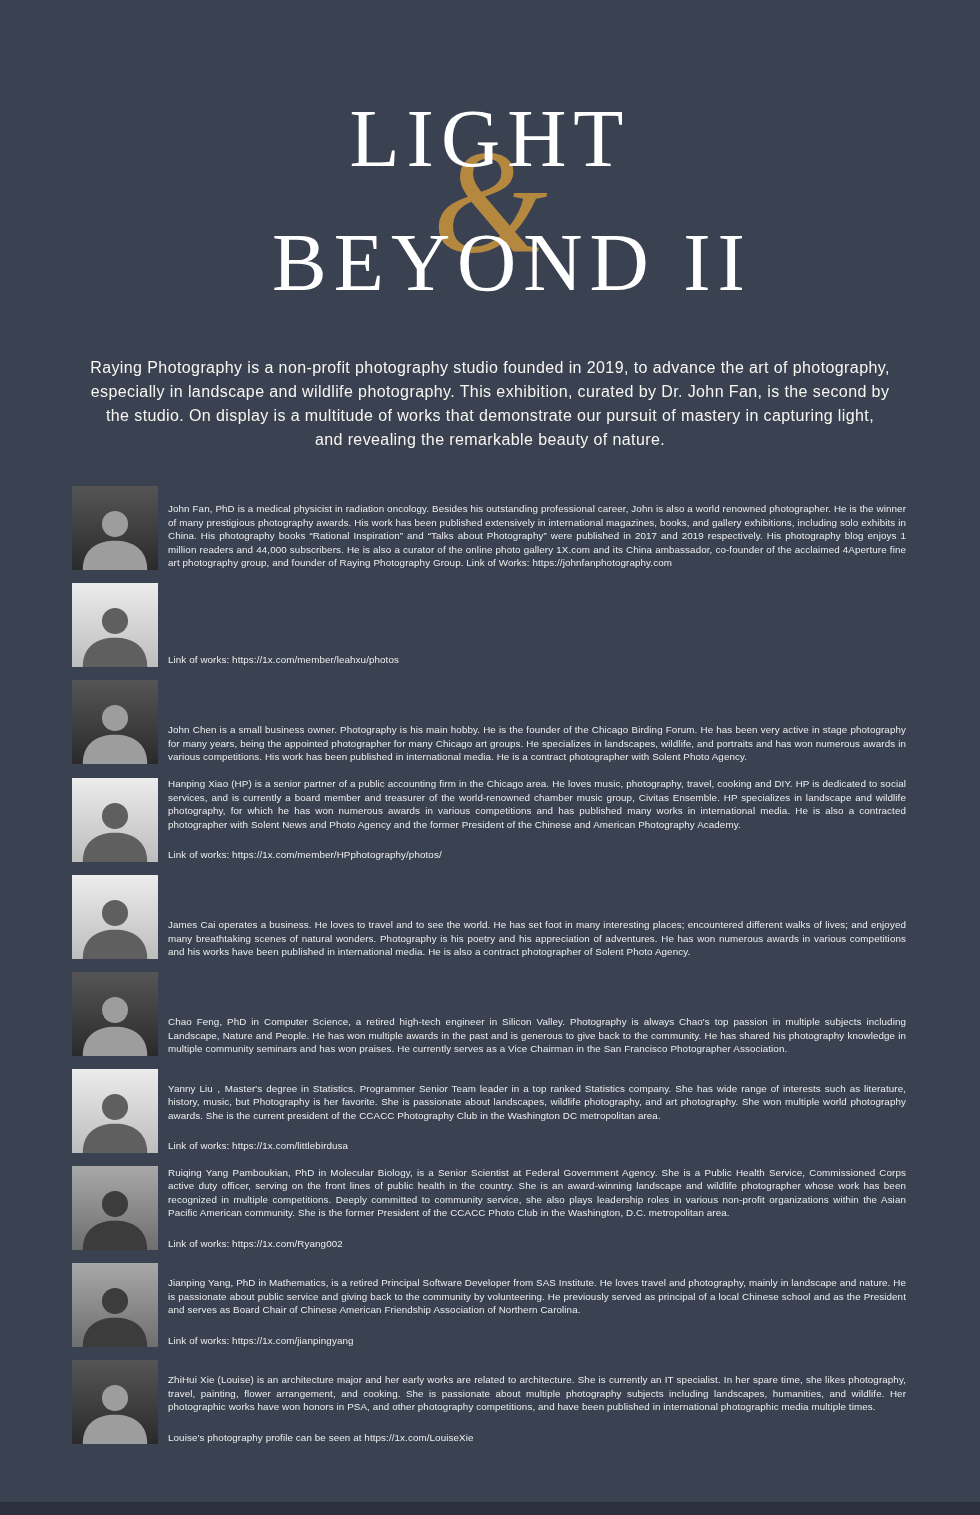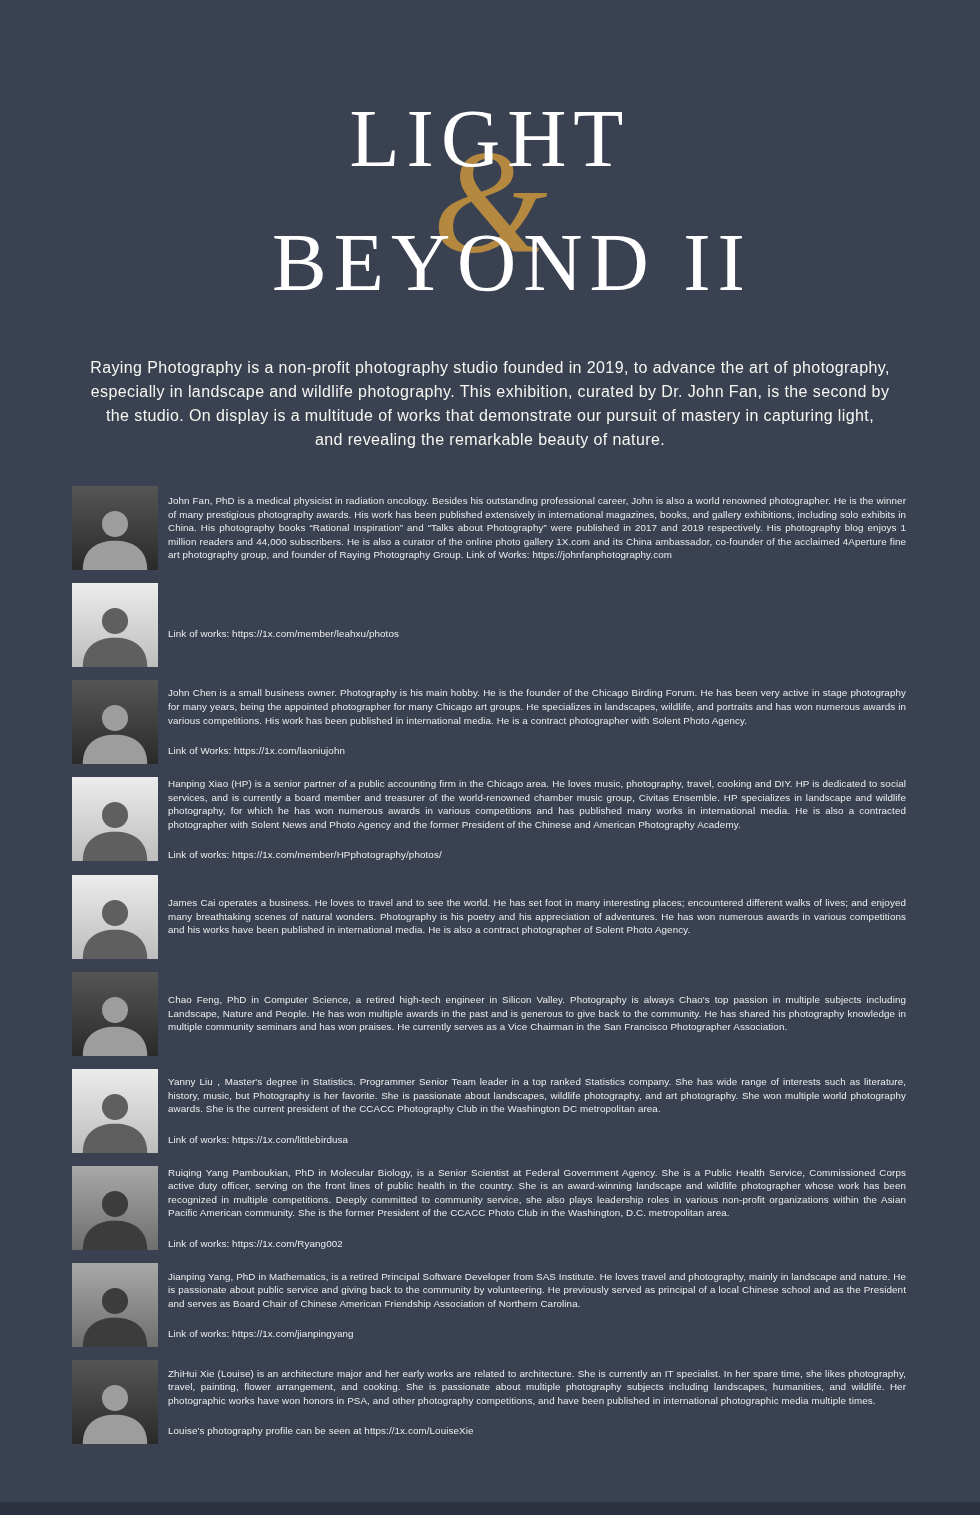--- a/index.html
+++ b/index.html
@@ -56,21 +56,21 @@
     font-weight:normal;
   }
 
   
   .bios {
     margin-top:34px;
     padding:0 74px 0 72px;
   }
   .bio-row {
     display:flex;
-    align-items:center;
+    align-items:flex-end;
     gap:10px;
     margin-bottom:13px;
   }
   .portrait {
     flex:0 0 86px;
     width:86px;
     height:84px;
     overflow:hidden;
     display:flex;
     align-items:flex-end;
@@ -146,21 +146,20 @@
 
   <div class="bio-row">
     <div class="portrait tone-dark">
       <svg viewBox="0 0 100 86" aria-hidden="true">
         <circle cx="50" cy="26" r="17" fill="currentColor"></circle>
         <path d="M8,86 C8,58 28,48 50,48 C72,48 92,58 92,86 Z" fill="currentColor"></path>
       </svg>
     </div>
     <div class="bio-body">
       <div class="bio-text">John Chen is a small business owner. Photography is his main hobby. He is the founder of the Chicago Birding Forum. He has been very active in stage photography for many years, being the appointed photographer for many Chicago art groups. He specializes in landscapes, wildlife, and portraits and has won numerous awards in various competitions. His work has been published in international media. He is a contract photographer with Solent Photo Agency.</div>
-      <div class="bio-link">Link of Works: https://1x.com/laoniujohn</div>
     </div>
   </div>
 
   <div class="bio-row">
     <div class="portrait tone-light">
       <svg viewBox="0 0 100 86" aria-hidden="true">
         <circle cx="50" cy="26" r="17" fill="currentColor"></circle>
         <path d="M8,86 C8,58 28,48 50,48 C72,48 92,58 92,86 Z" fill="currentColor"></path>
       </svg>
     </div>

